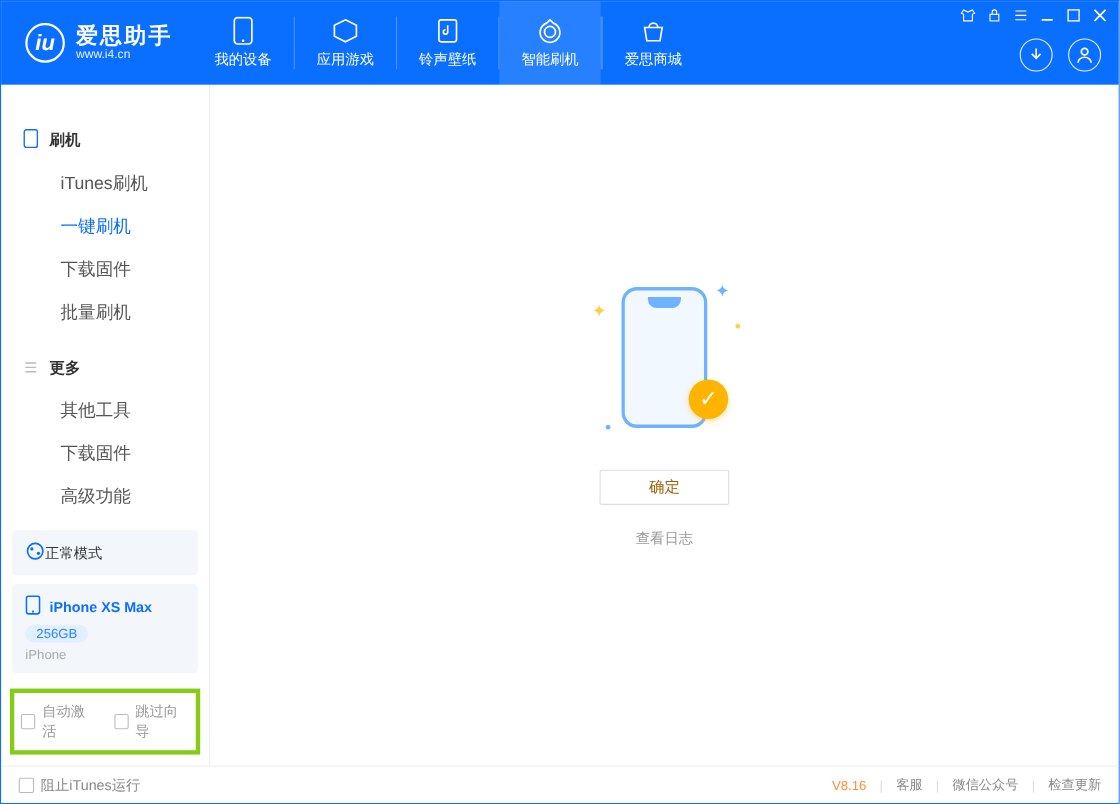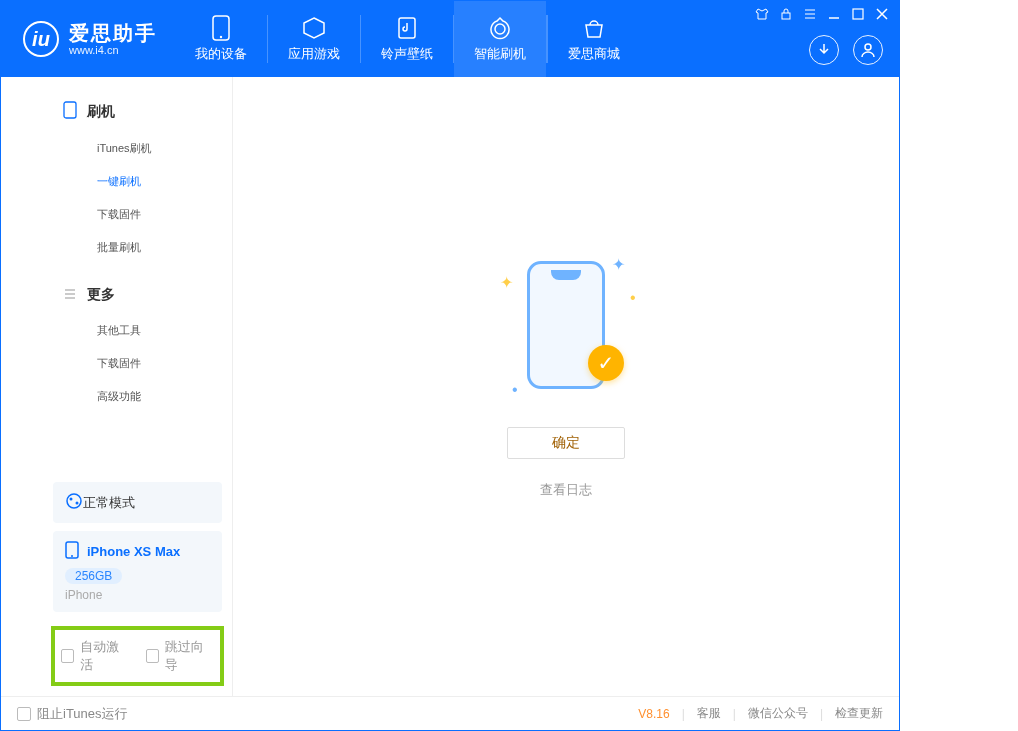--- a/index.html
+++ b/index.html
@@ -1,17 +1,17 @@
 <!DOCTYPE html>
 <html><head>
 <meta charset="utf-8">
 <style>
 * { margin: 0; padding: 0; box-sizing: border-box; font-family: "Microsoft YaHei", Arial, sans-serif; }
 body { background: #fff; }
-.window { width: 900px; height: 731px; border: 1px solid #0a6fff; display: flex; flex-direction: column; }
+.window { width: 1018px; height: 731px; border: 1px solid #0a6fff; display: flex; flex-direction: column; }
 
 
 .header { height: 76px; background: linear-gradient(to right, #0a6fff, #0a6fff); display: flex; align-items: stretch; color: #fff; position: relative; }
 .logo-area { display: flex; align-items: center; padding: 0 18px 0 22px; }
 .logo-badge { width: 36px; height: 36px; border-radius: 50%; border: 2.5px solid #fff; display: flex; align-items: center; justify-content: center; font-weight: bold; font-size: 20px; color: #fff; margin-right: 10px; }
 .logo-text { display: flex; flex-direction: column; line-height: 1.1; }
 .logo-title { font-size: 20px; font-weight: 600; letter-spacing: 2px; }
 .logo-sub { font-size: 11px; opacity: .9; }
 
 .topnav { display: flex; align-items: stretch; }
@@ -19,23 +19,23 @@
 .topnav-item.active { background: rgba(255,255,255,.12); }
 .topnav-item .nav-icon { width: 26px; height: 26px; display:flex; align-items:center; justify-content:center; }
 .topnav-sep { width: 1px; margin: 14px 0; background: rgba(255,255,255,.25); }
 .header-right { position: absolute; right: 10px; top: 6px; display: flex; gap: 10px; align-items: center; }
 .header-right .wicon { width: 14px; height: 14px; display:inline-flex; align-items:center; justify-content:center; cursor:pointer; }
 .header-circles { position: absolute; right: 16px; bottom: 12px; display: flex; gap: 14px; }
 .circle-btn { width: 30px; height: 30px; border: 1.5px solid rgba(255,255,255,.9); border-radius: 50%; display:flex; align-items:center; justify-content:center; cursor:pointer; }
 
 
 .body { flex: 1; display: flex; min-height: 0; }
-.sidebar { width: 190px; border-right: 1px solid #eee; display:flex; flex-direction:column; padding-top: 14px; margin-left: 42px; }
+.sidebar { width: 190px; border-right: 1px solid #eee; display:flex; flex-direction:column; padding-top: 30px; }
 .side-group-hdr { display:flex; align-items:center; gap:10px; padding: 10px 20px; color:#333; font-size:14px; font-weight:600; }
-.side-sub { padding: 9px 10px 9px 54px; font-size: 11px; color:#555; cursor:pointer; }
+.side-sub { padding: 9px 10px 9px 54px; font-size: 16px; color:#555; cursor:pointer; }
 .side-sub.active { color:#0a6fff; }
 .side-flex { flex:1; }
 .mode-card { margin: 0 10px 8px; background:#f3f7fb; border-radius:4px; padding:10px 12px; display:flex; align-items:center; gap:0; color:#333; font-size:13px; }
 .device-card { margin: 0 10px 10px; background:#f3f7fb; border-radius:4px; padding:10px 12px; font-size:13px; color:#333; }
 .device-name { color:#0a6fff; font-weight:600; display:flex; align-items:center; gap:8px; }
 .capacity-pill { display:inline-block; margin-top:6px; padding:1px 10px; border-radius:10px; background:#e1efff; color:#2a86ff; font-size:12px; }
 .dev-sub { color:#aaa; font-size:12px; margin-top:4px; }
 
 .options-row { border:4px solid #84cc16; margin: 4px 8px 10px; padding:8px 6px; display:flex; gap:16px; align-items:center; }
 .chk { display:flex; align-items:center; gap:6px; font-size:13px; color:#999; cursor:pointer; }

